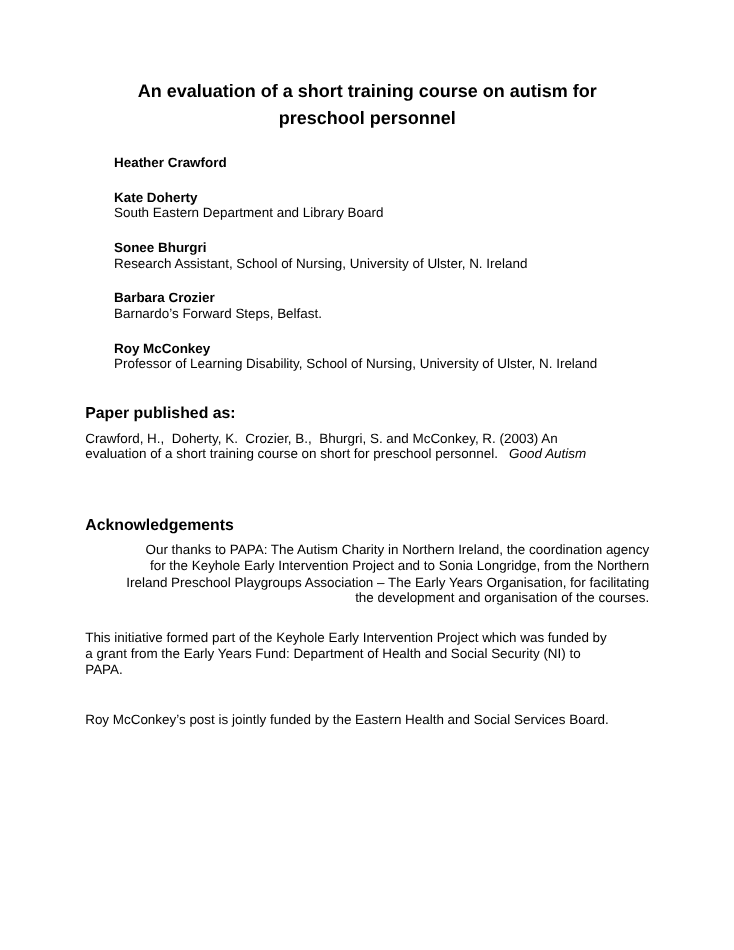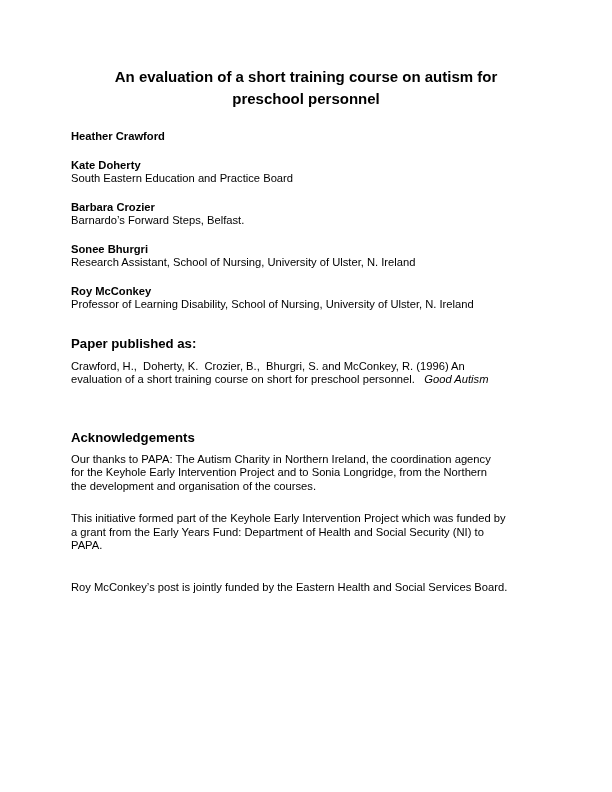--- a/index.html
+++ b/index.html
@@ -21,83 +21,84 @@
   }
   .title {
     margin: 66px 0 0 0;
     font-size: 15px;
     line-height: 22px;
     font-weight: 700;
     text-align: center;
   }
   .body-text { font-size: 11.2px; line-height: 13.5px; }
   .line { white-space: pre; }
-  .authors { margin-top: 20px; }
+  .authors { margin-top: 20px; margin-left: 24px; }
   .author { margin-bottom: 15px; }
   .author:last-child { margin-bottom: 0; }
   .author-name { font-weight: 700; }
   .section-heading {
     margin: 0;
     font-size: 13.2px;
     line-height: 16px;
     font-weight: 700;
   }
   .published-heading { margin-top: 24px; }
   .citation { margin-top: 8px; }
   .italic { font-style: italic; }
   .ack-heading { margin-top: 43px; }
-  .ack-para1 { margin-top: 7px; }
+  .ack-para1 { margin-top: 7px; text-align: right; }
   .ack-para2 { margin-top: 19px; }
   .ack-para3 { margin-top: 28px; }
 </style>
 </head>
 <body>
 
 <div class="page">
   <div class="content">
 
     <h1 class="title">
       <div class="title-line">An evaluation of a short training course on autism for</div>
       <div class="title-line">preschool personnel</div>
     </h1>
 
     <section class="authors body-text">
       <div class="author">
         <div class="author-name">Heather Crawford</div>
       </div>
       <div class="author">
         <div class="author-name">Kate Doherty</div>
-        <div class="author-affil">South Eastern Education and Practice Board</div>
+        <div class="author-affil">South Eastern Department and Library Board</div>
+      </div>
+      <div class="author">
+        <div class="author-name">Sonee Bhurgri</div>
+        <div class="author-affil">Research Assistant, School of Nursing, University of Ulster, N. Ireland</div>
       </div>
       <div class="author">
         <div class="author-name">Barbara Crozier</div>
         <div class="author-affil">Barnardo’s Forward Steps, Belfast.</div>
-      </div>
-      <div class="author">
-        <div class="author-name">Sonee Bhurgri</div>
-        <div class="author-affil">Research Assistant, School of Nursing, University of Ulster, N. Ireland</div>
       </div>
       <div class="author">
         <div class="author-name">Roy McConkey</div>
         <div class="author-affil">Professor of Learning Disability, School of Nursing, University of Ulster, N. Ireland</div>
       </div>
     </section>
 
     <h2 class="section-heading published-heading">Paper published as:</h2>
 
     <div class="citation body-text">
-      <div class="line"><span>Crawford, H.,  Doherty, K.  Crozier, B.,  Bhurgri, S. and McConkey, R. (1996) An</span></div>
+      <div class="line"><span>Crawford, H.,  Doherty, K.  Crozier, B.,  Bhurgri, S. and McConkey, R. (2003) An</span></div>
       <div class="line"><span>evaluation of a short training course on short for preschool personnel.   </span><span class="italic">Good Autism</span></div>
     </div>
 
     <h2 class="section-heading ack-heading">Acknowledgements</h2>
 
     <div class="ack-para1 body-text">
       <div class="line">Our thanks to PAPA: The Autism Charity in Northern Ireland, the coordination agency</div>
       <div class="line">for the Keyhole Early Intervention Project and to Sonia Longridge, from the Northern</div>
+      <div class="line">Ireland Preschool Playgroups Association – The Early Years Organisation, for facilitating</div>
       <div class="line">the development and organisation of the courses.</div>
     </div>
 
     <div class="ack-para2 body-text">
       <div class="line">This initiative formed part of the Keyhole Early Intervention Project which was funded by</div>
       <div class="line">a grant from the Early Years Fund: Department of Health and Social Security (NI) to</div>
       <div class="line">PAPA.</div>
     </div>
 
     <div class="ack-para3 body-text">

